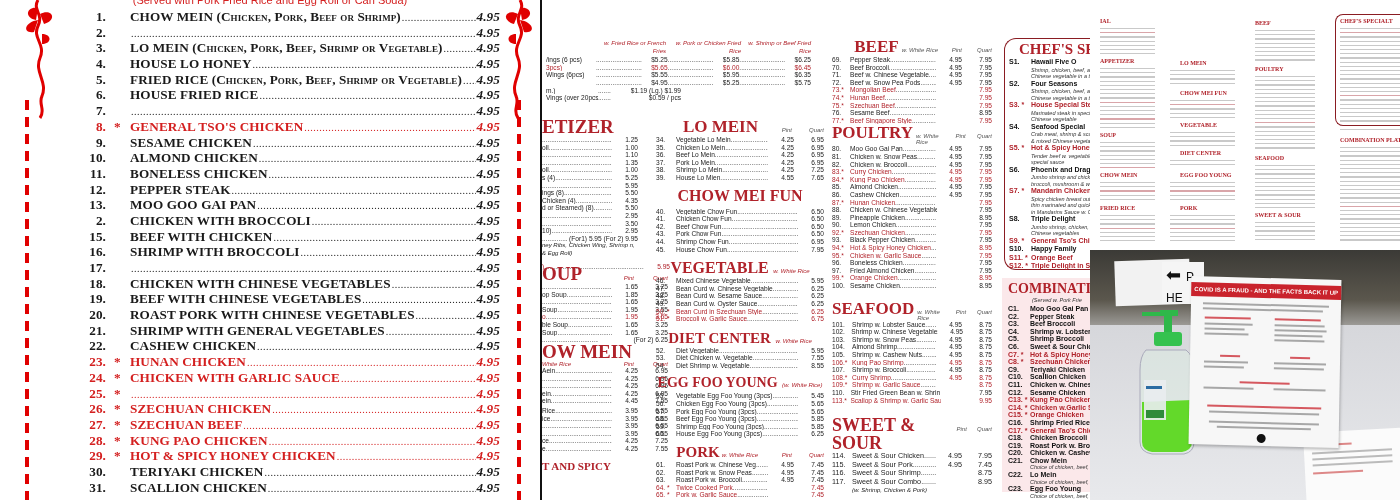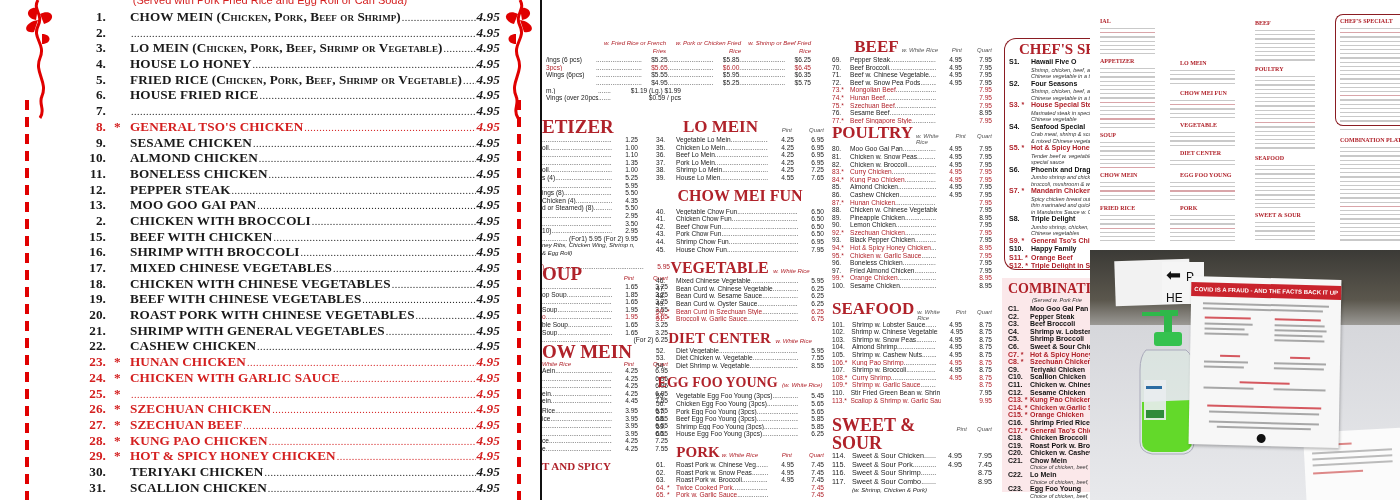--- a/index.html
+++ b/index.html
@@ -202,21 +202,20 @@
       <div class="p1-row">
         <span class="p1-num">16.</span>
         <span class="p1-star"></span>
         <span class="p1-name">SHRIMP WITH BROCCOLI</span>
         <span class="p1-dots"></span>
         <span class="p1-price">4.95</span>
       </div>
       <div class="p1-row">
         <span class="p1-num">17.</span>
         <span class="p1-star"></span>
-        <span class="p1-name">MIXED CHINESE VEGETABLES</span>
         <span class="p1-dots"></span>
         <span class="p1-price">4.95</span>
       </div>
       <div class="p1-row">
         <span class="p1-num">18.</span>
         <span class="p1-star"></span>
         <span class="p1-name">CHICKEN WITH CHINESE VEGETABLES</span>
         <span class="p1-dots"></span>
         <span class="p1-price">4.95</span>
       </div>

